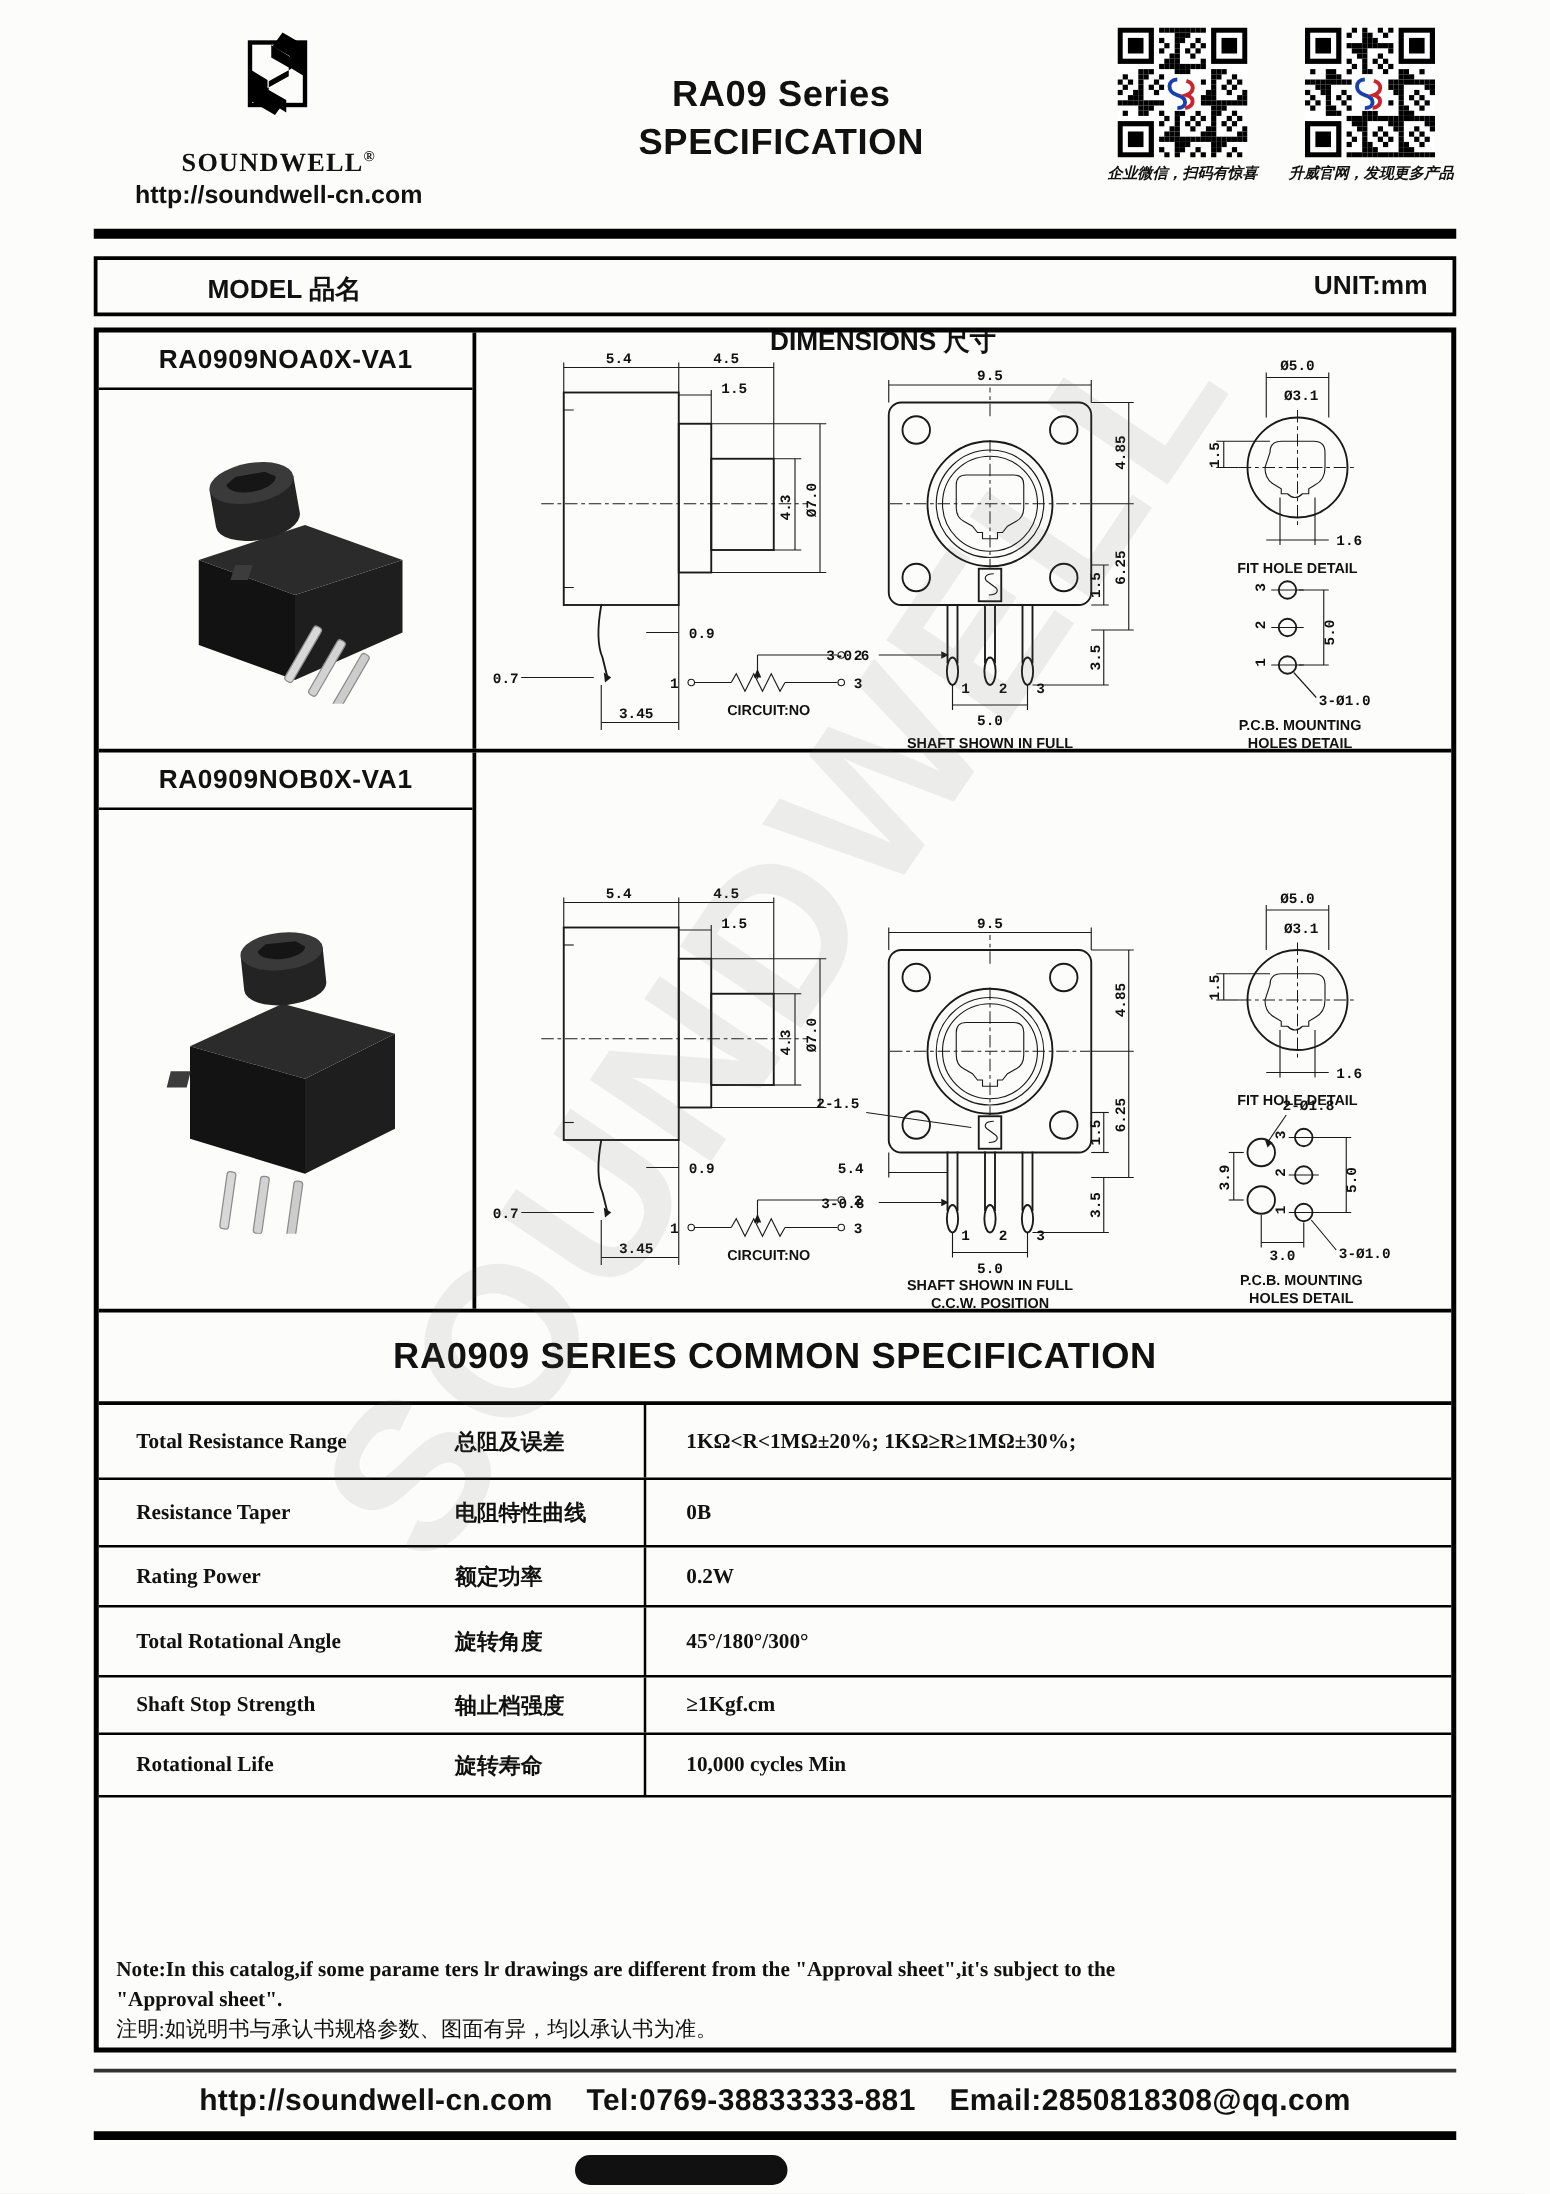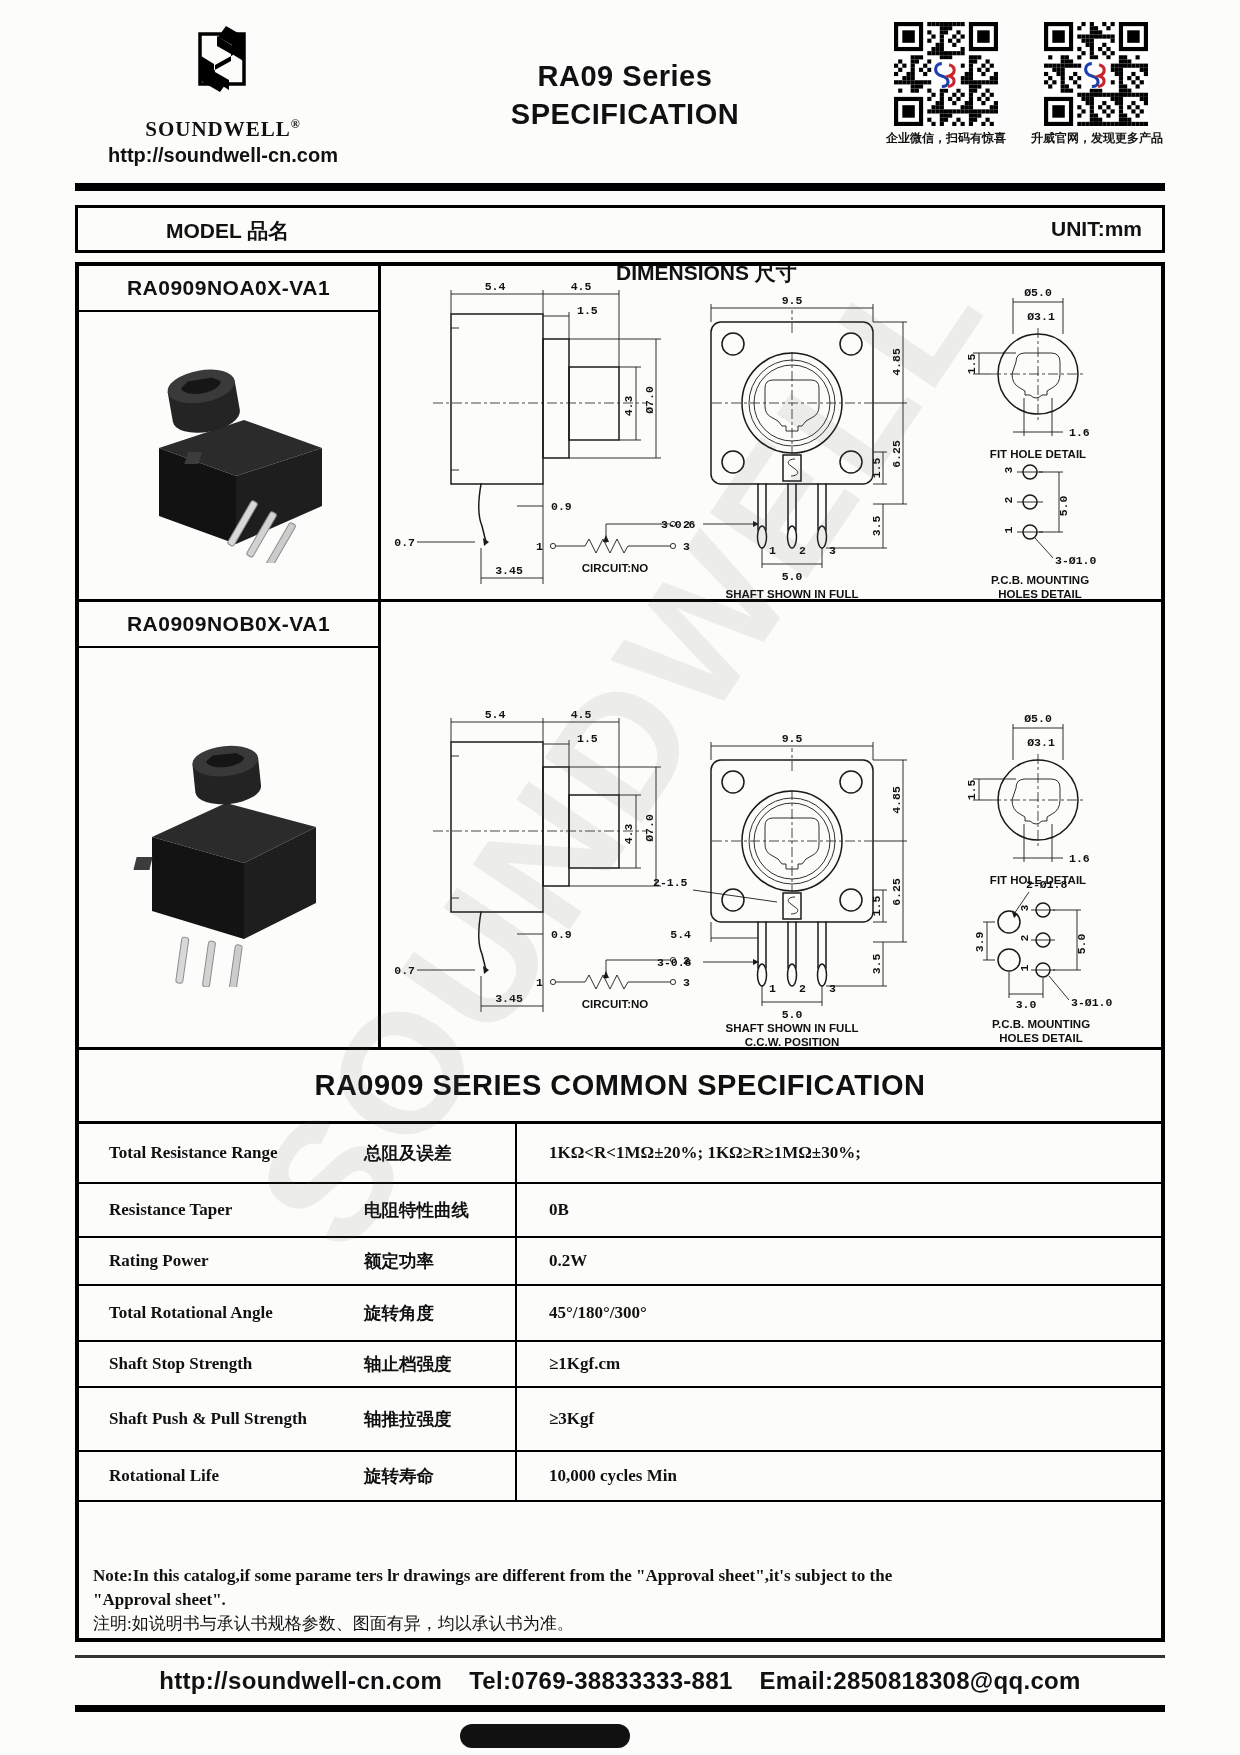--- a/index.html
+++ b/index.html
@@ -4,21 +4,21 @@
 <style>
   html,body{margin:0;padding:0;background:#e8e7e4;}
   .page{position:relative;width:1240px;height:1755px;margin:0 auto;background:#fcfcfa;overflow:hidden;font-family:"Liberation Sans",sans-serif;color:#111;}
   .content{position:absolute;left:75px;top:0;width:1090px;height:1755px;}
   
   .brand{position:absolute;left:18px;top:24px;width:260px;text-align:center;}
   .brand-name{font-size:21px;font-weight:bold;letter-spacing:1px;margin-top:13px;font-family:Liberation Serif, serif;}
   .brand-reg{font-size:12px;vertical-align:super;}
   .brand-url{font-size:20px;font-weight:bold;margin-top:2px;}
   .title{position:absolute;left:330px;top:58px;width:440px;text-align:center;font-size:29px;font-weight:bold;line-height:1.3;letter-spacing:0.5px;}
-  .qrwrap{position:absolute;right:4px;top:22px;display:flex;gap:20px;}
+  .qrwrap{position:absolute;right:4px;top:22px;display:flex;gap:20px;font-style:italic;}
   .qritem{width:130px;text-align:center;}
   .qritem svg{display:block;margin:0 auto;background:#fff;}
   .qrcap{font-size:12px;font-weight:bold;margin-top:4px;white-space:nowrap;}
   .bar1{position:absolute;left:0;top:183px;width:100%;height:8px;background:#000;}
   
   .hdrrow{position:absolute;left:0;top:205px;width:100%;height:48px;border:3px solid #000;box-sizing:border-box;}
   .hdr-model{position:absolute;left:88px;top:9px;font-size:21px;font-weight:bold;}
   .hdr-dim{position:absolute;left:538px;top:9px;font-size:21px;font-weight:bold;margin-top:42px;}
   .hdr-unit{position:absolute;right:20px;top:9px;font-size:21px;font-weight:bold;}
   
@@ -919,27 +919,20 @@
             </div>
           <div class="scell-val">45°/180°/300°</div>
         </div>
         <div class="srow" style="min-height:44px">
           <div class="sleft">
               <div class="scell-en">Shaft Stop Strength</div>
               <div class="scell-cn">轴止档强度</div>
             </div>
           <div class="scell-val">≥1Kgf.cm</div>
         </div>
-        <div class="srow" style="min-height:62px">
-          <div class="sleft">
-              <div class="scell-en">Shaft Push &amp; Pull Strength</div>
-              <div class="scell-cn">轴推拉强度</div>
-            </div>
-          <div class="scell-val">≥3Kgf</div>
-        </div>
         <div class="srow" style="min-height:48px">
           <div class="sleft">
               <div class="scell-en">Rotational Life</div>
               <div class="scell-cn">旋转寿命</div>
             </div>
           <div class="scell-val">10,000 cycles  Min</div>
         </div>
       </div>
 
       <div class="noterow">

